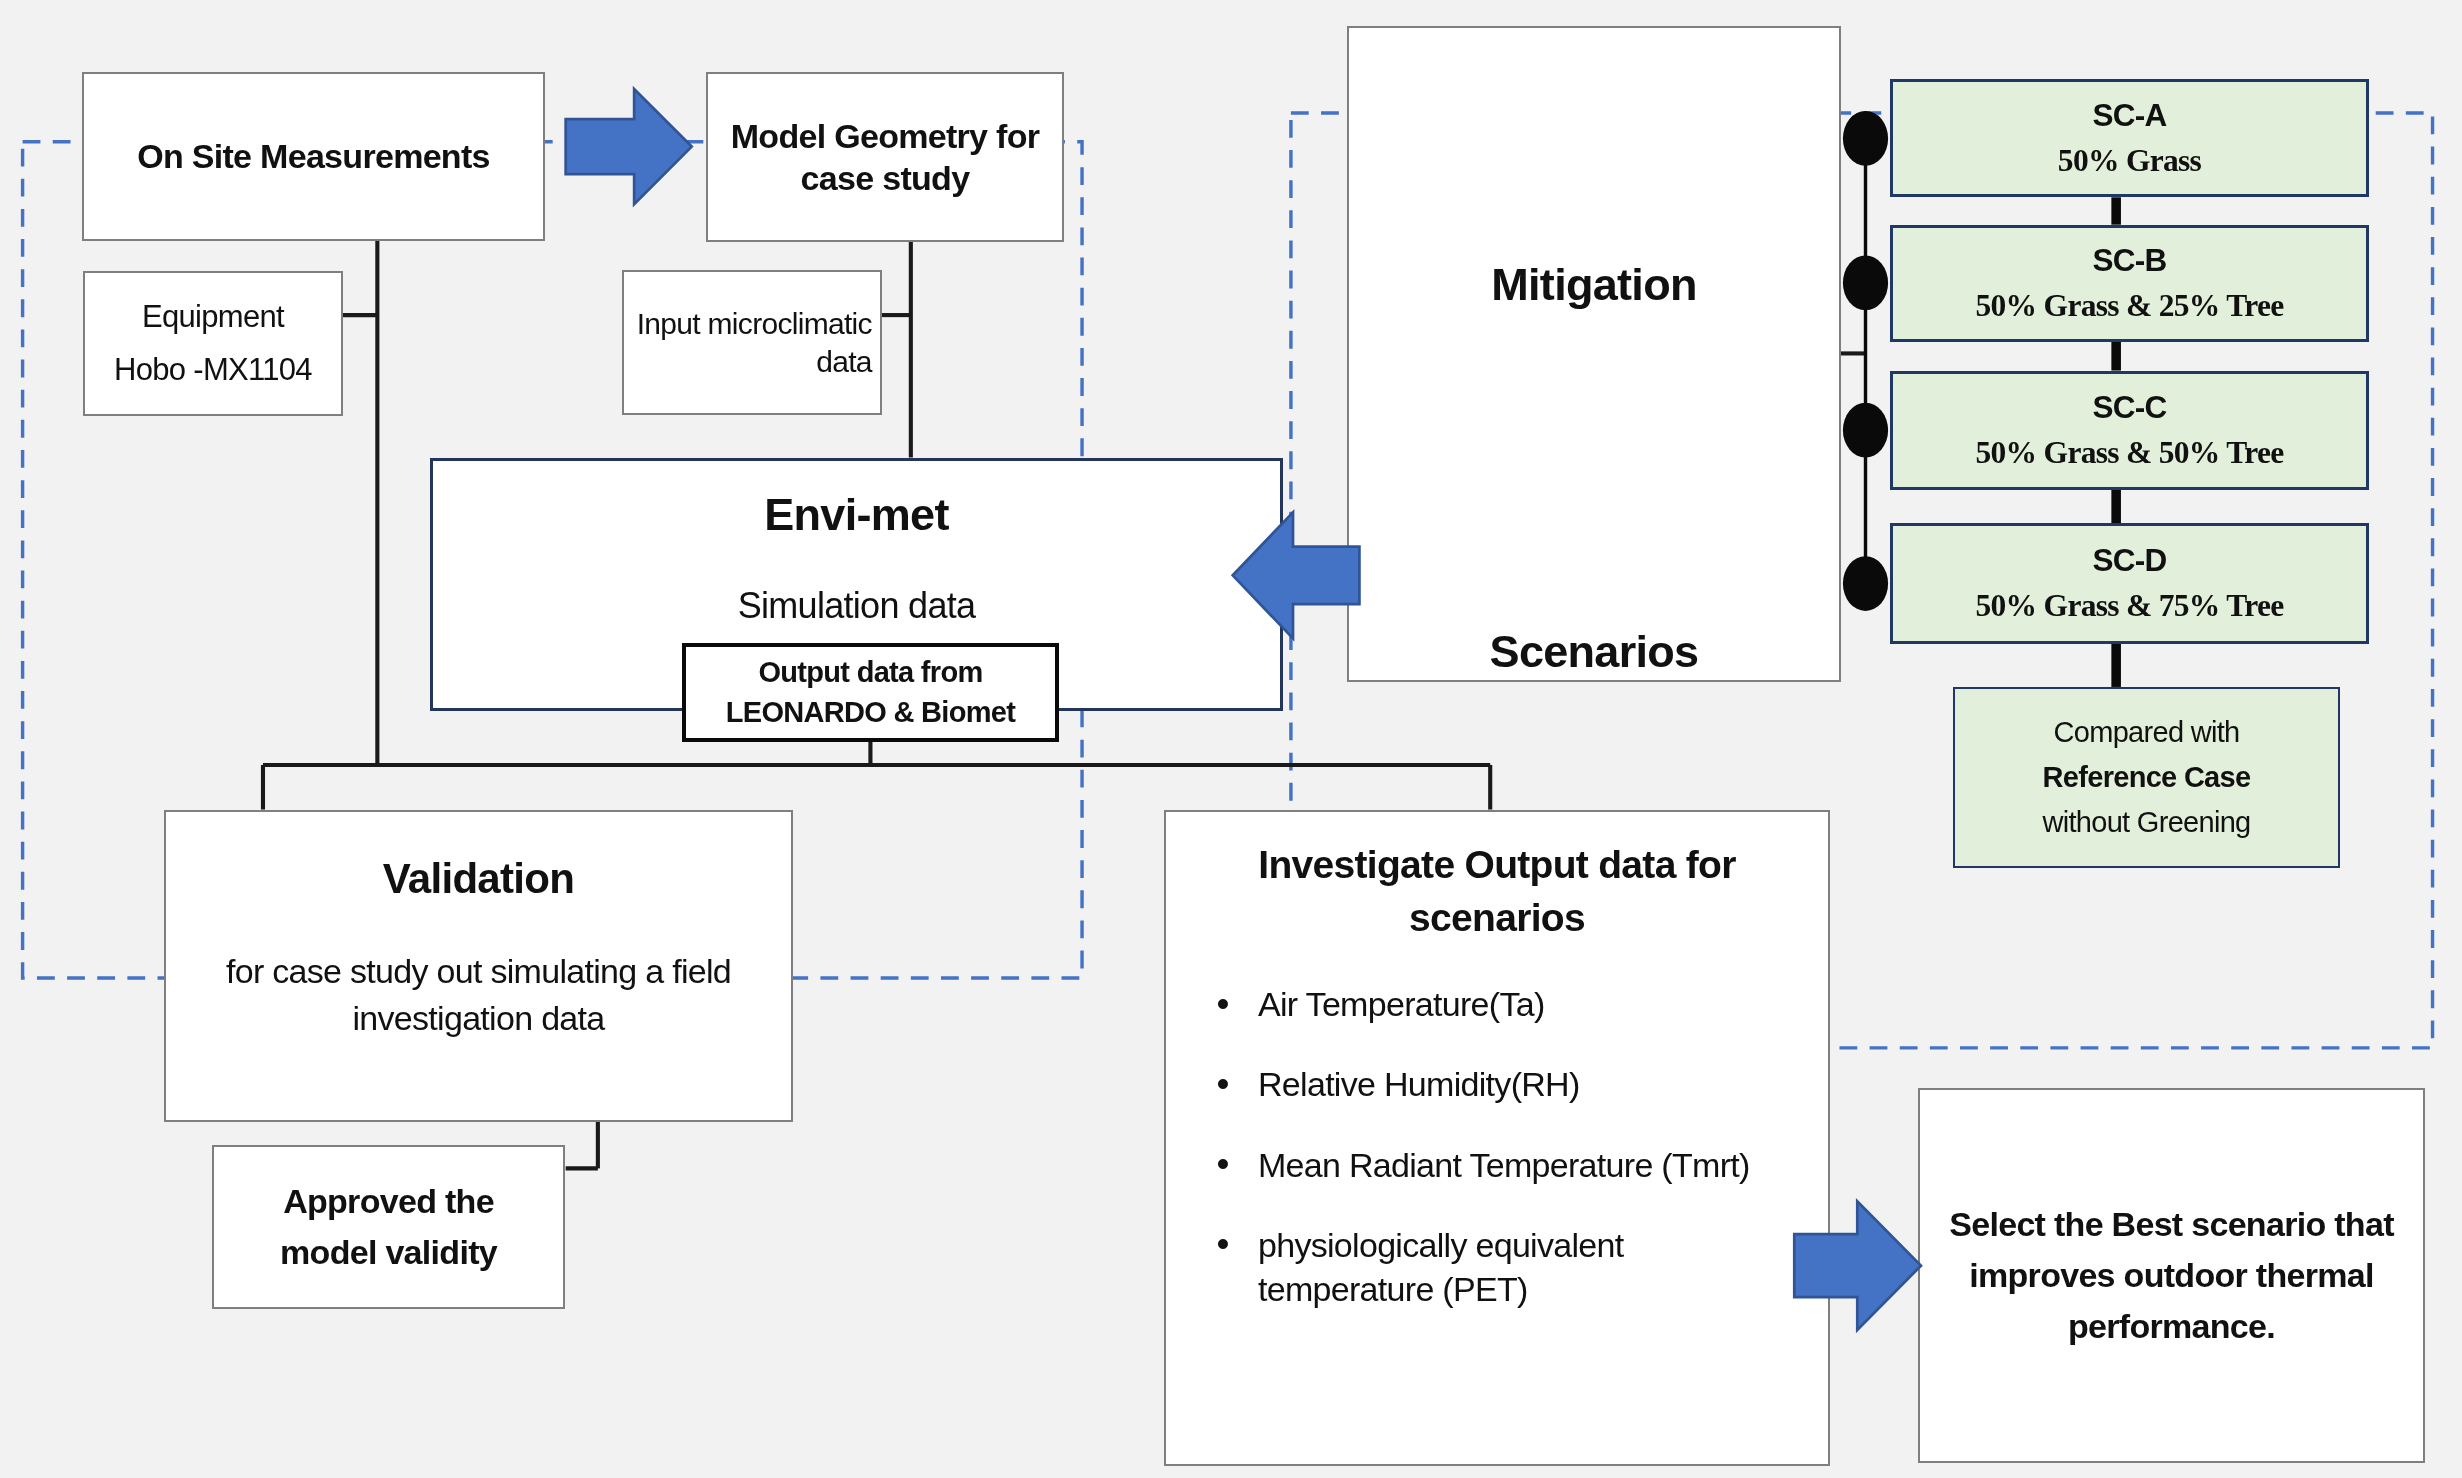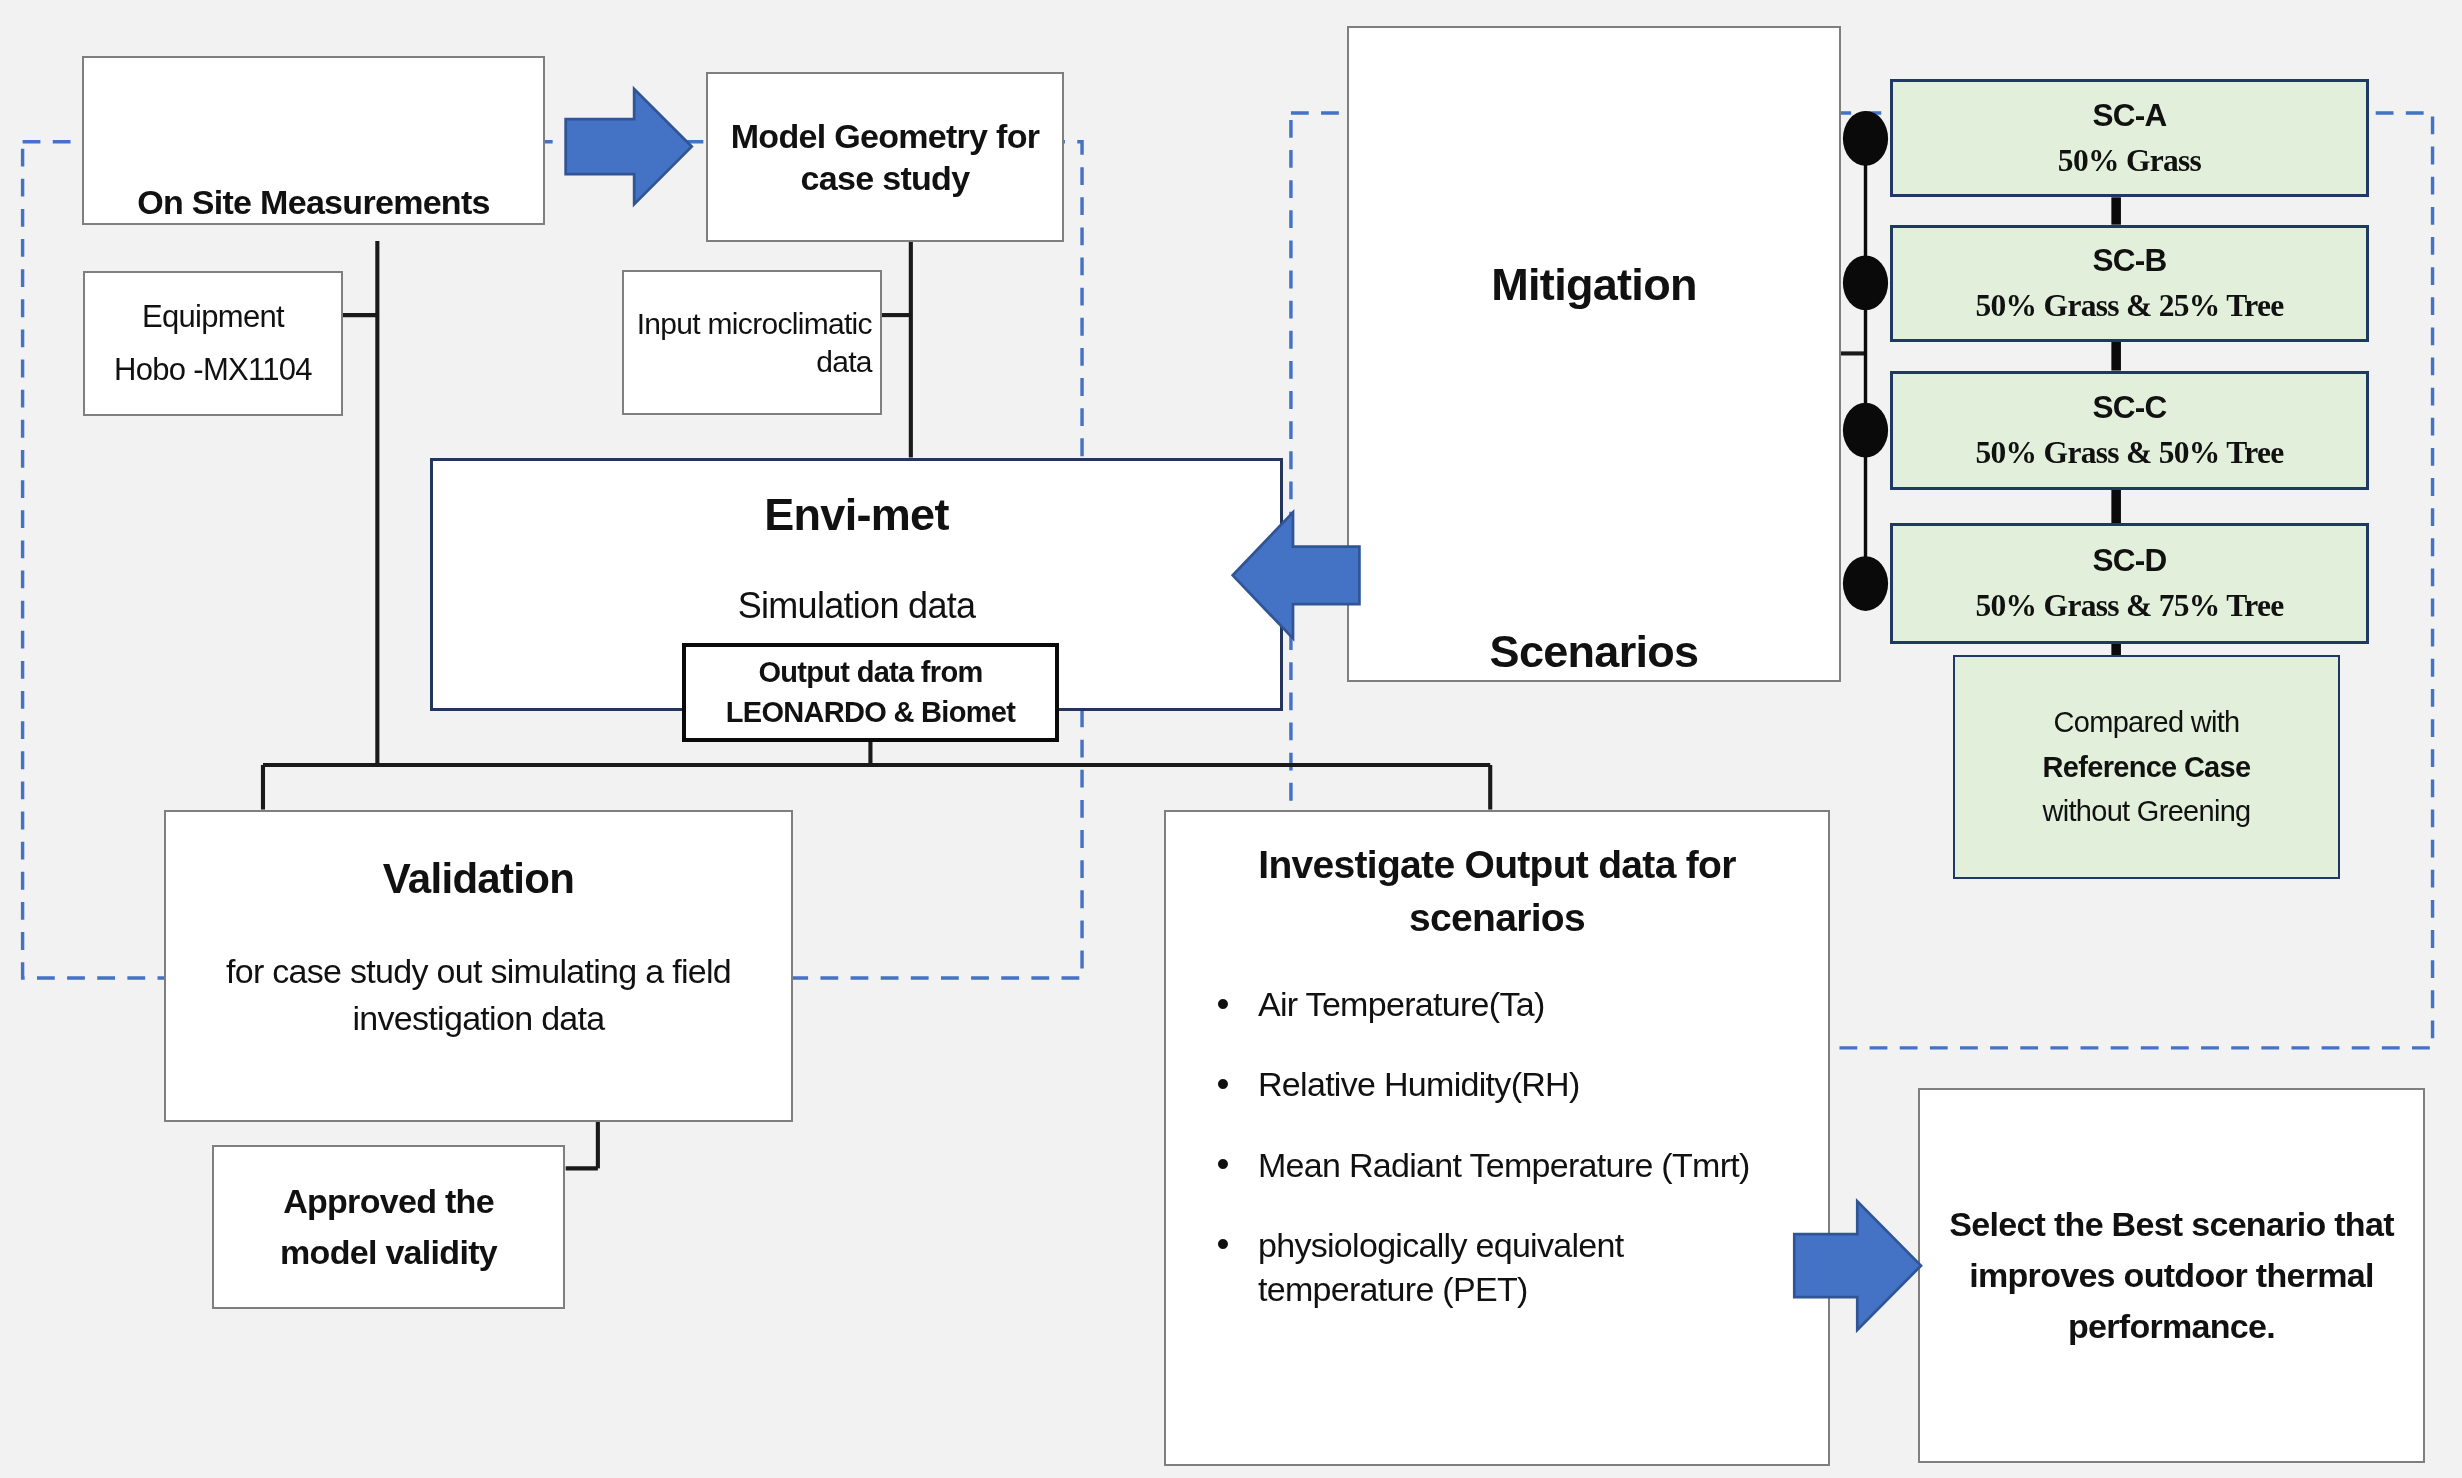--- a/index.html
+++ b/index.html
@@ -81,21 +81,21 @@
 
     <line x1="2724" y1="202" x2="2724" y2="852" stroke="#0a0a0a" stroke-width="5"></line>
     <g fill="#0a0a0a">
       <ellipse cx="2724" cy="202" rx="33" ry="40"></ellipse>
       <ellipse cx="2724" cy="413" rx="33" ry="40"></ellipse>
       <ellipse cx="2724" cy="628" rx="33" ry="40"></ellipse>
       <ellipse cx="2724" cy="852" rx="33" ry="40"></ellipse>
     </g>
   </svg>
 
-  <div class="box bold" style="left:82px;top:56px;width:463px;height:169px;font-size:34px;justify-content:flex-end;">
+  <div class="box bold" style="left:82px;top:72px;width:463px;height:169px;font-size:34px;">
     <div>On Site Measurements</div>
   </div>
 
   <div class="box bold" style="left:706px;top:72px;width:358px;height:170px;font-size:34px;padding:0 20.5px;">
     <div>Model Geometry for case study</div>
   </div>
 
   <div class="box" style="left:83px;top:271px;width:260px;height:145px;font-size:31px;line-height:1.7;">
     <div>Equipment</div>
     <div>Hobo -MX1104</div>
@@ -129,21 +129,21 @@
   </div>
   <div class="box green" style="left:1890px;top:371px;width:479px;height:119px;">
     <div class="sc-code">SC-C</div>
     <div class="sc-desc">50% Grass &amp; 50% Tree</div>
   </div>
   <div class="box green" style="left:1890px;top:523px;width:479px;height:121px;">
     <div class="sc-code">SC-D</div>
     <div class="sc-desc">50% Grass &amp; 75% Tree</div>
   </div>
 
-  <div class="box green" style="left:1953px;top:655px;width:387px;height:224px;font-size:29px;line-height:1.55;border-width:2.7px;">
+  <div class="box green" style="left:1953px;top:687px;width:387px;height:181px;font-size:29px;line-height:1.55;border-width:2.7px;">
     <div>Compared with</div>
     <div class="bold">Reference Case</div>
     <div>without Greening</div>
   </div>
 
   <div class="box" style="left:164px;top:810px;width:629px;height:312px;justify-content:flex-start;">
     <div class="bold" style="font-size:42px;margin-top:41px;">Validation</div>
     <div style="font-size:34px;margin-top:42px;padding:0 38px;line-height:1.4;">for case study out simulating a field investigation data</div>
   </div>
 

